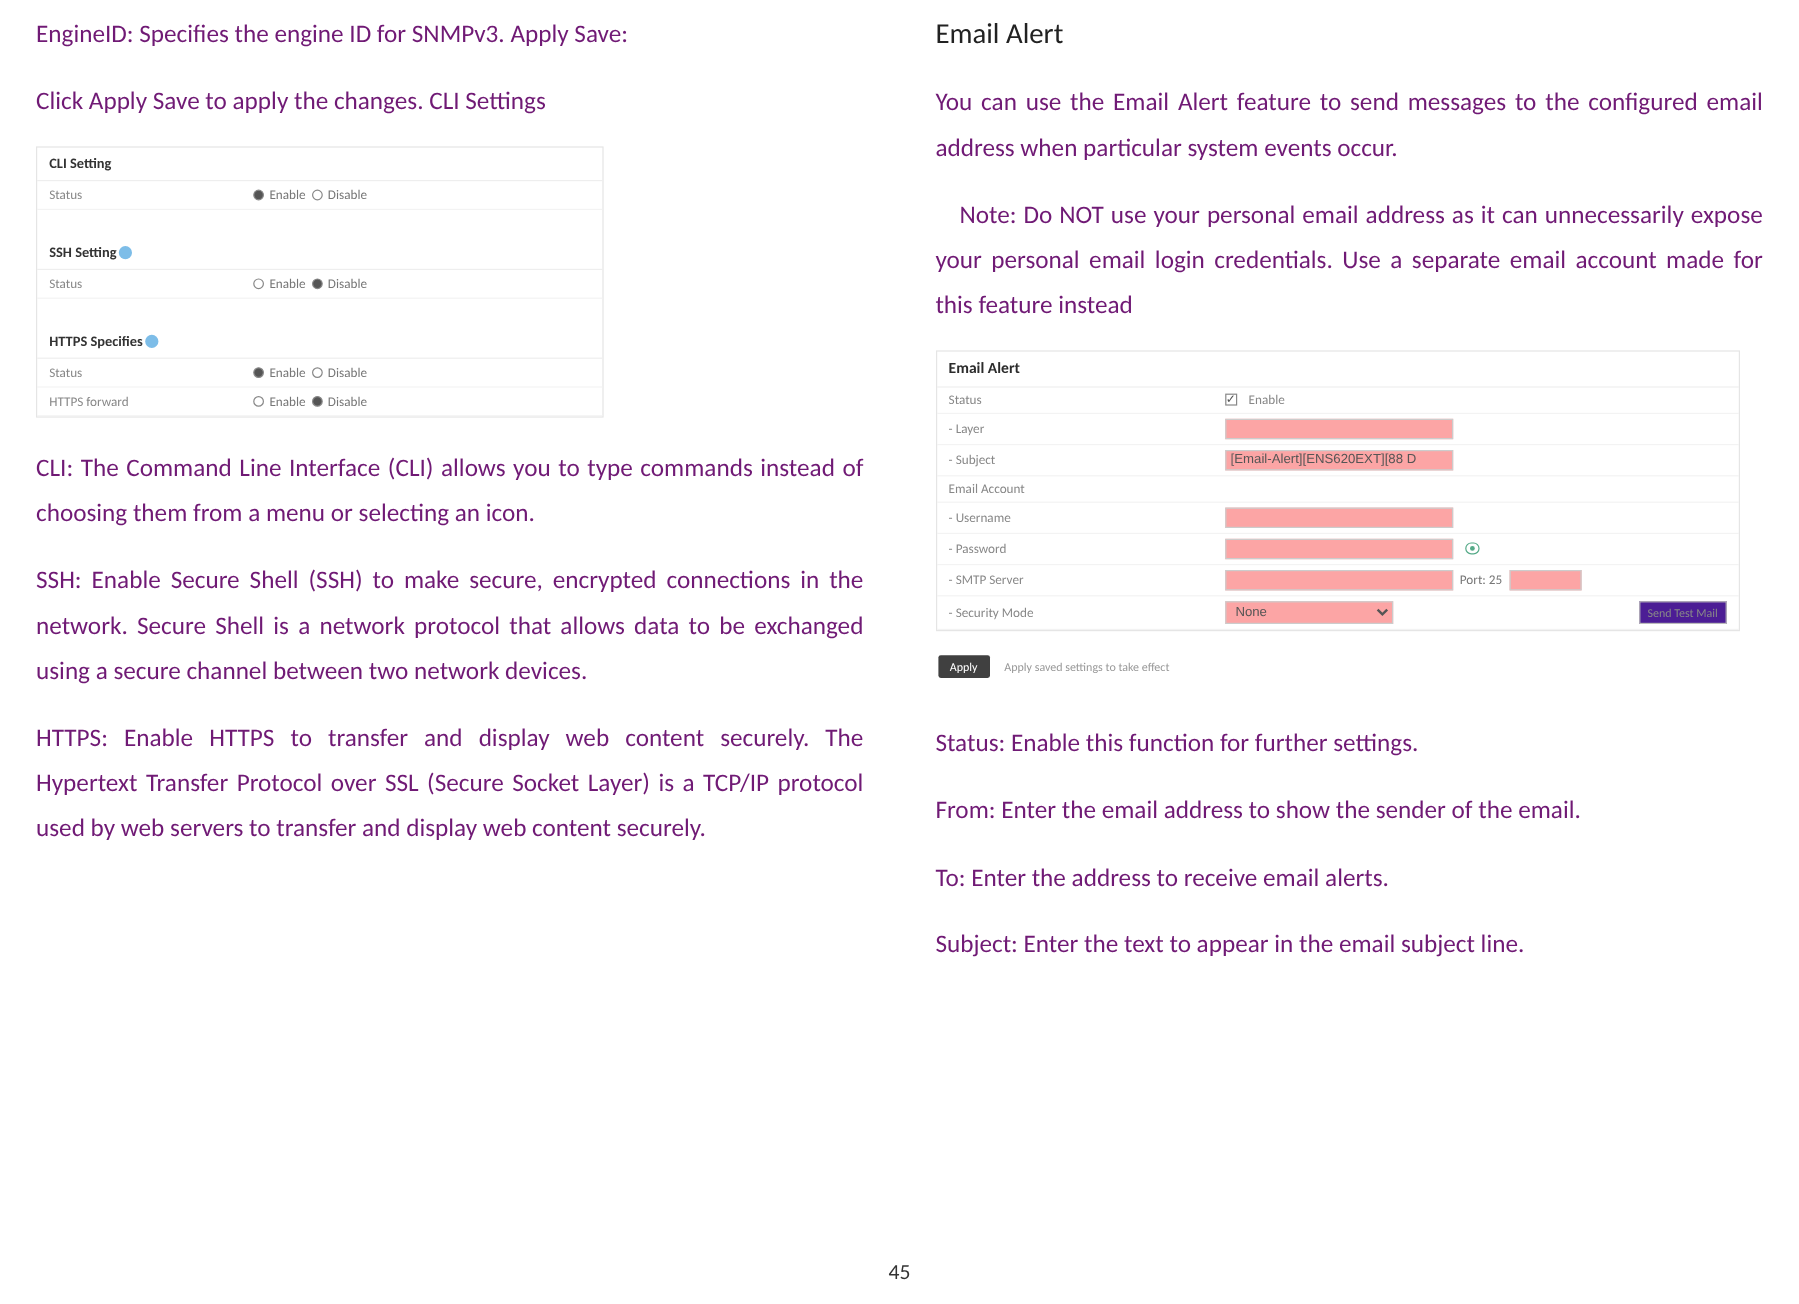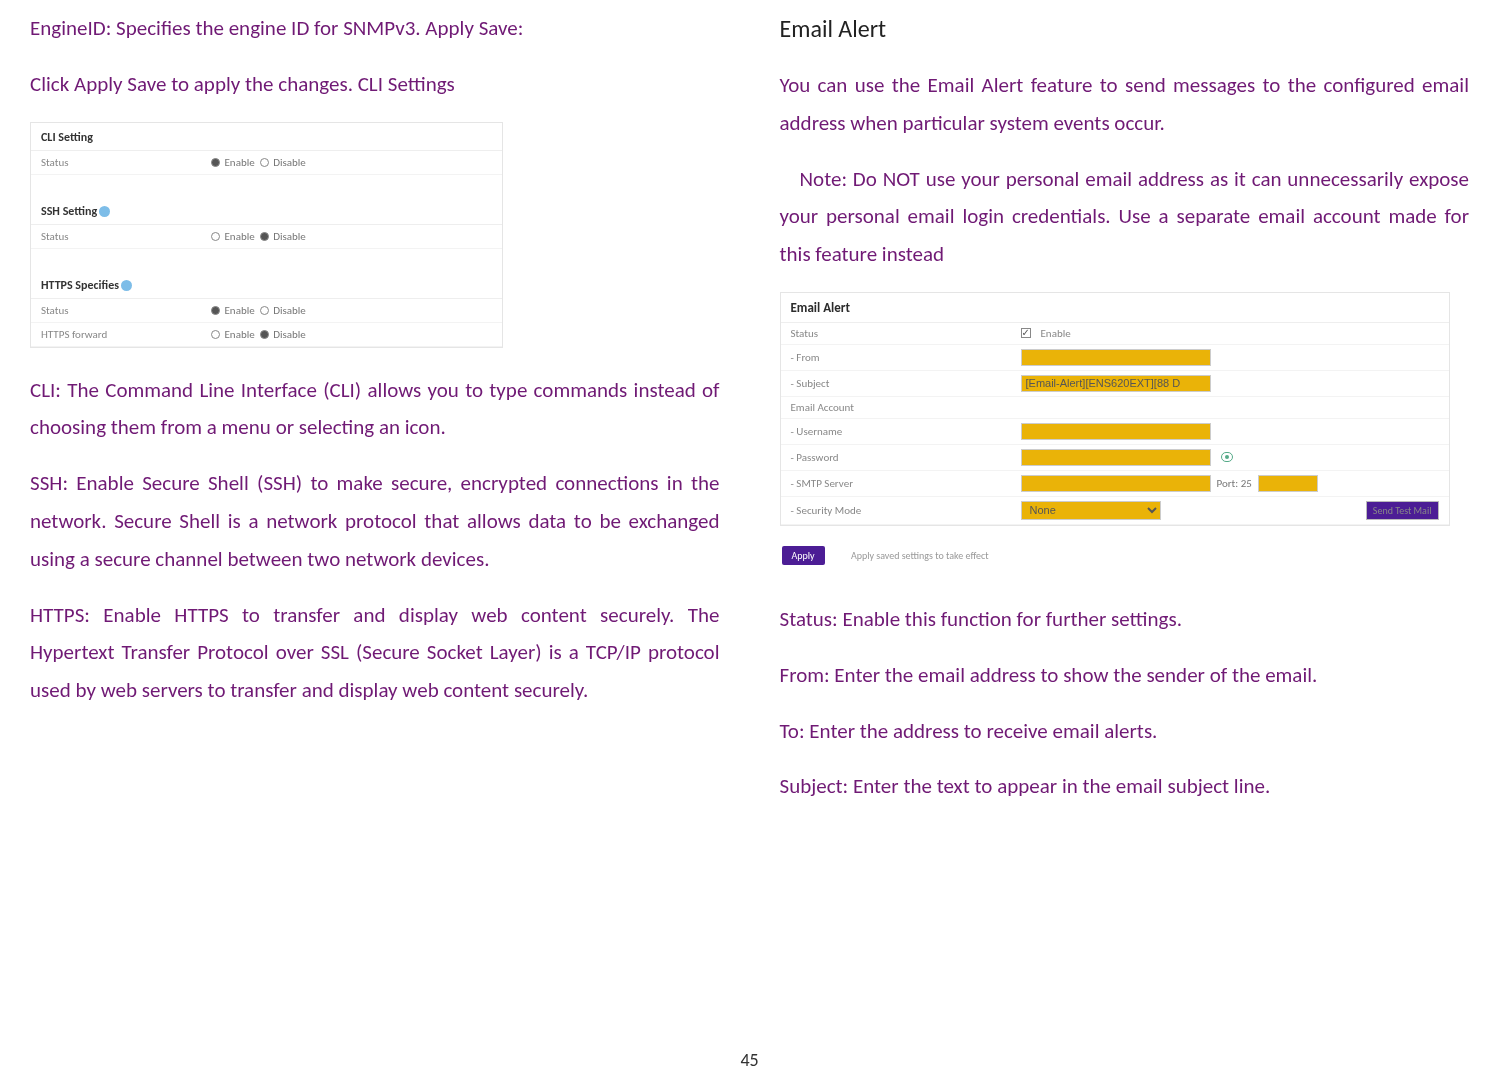--- a/index.html
+++ b/index.html
@@ -102,21 +102,21 @@
     flex:1;
     display:flex;
     gap:6px;
     align-items:center;
   }
   .email-row input[type=text], .email-row select {
     border:1px solid #ccc;
     font-size:11px;
     padding:1px 4px;
     height:17px;
-    background:#eab308;
+    background:#fca5a5;
     color:#555;
   }
   .email-row input.wide { width: 190px; }
   .email-row .portblock { font-size:11px;color:#777; }
   .email-row .chk { display:inline-block;width:10px;height:10px;border:1px solid #888;vertical-align:middle;margin-right:4px;position:relative;}
   .email-row .chk::after{content:"✓";position:absolute;top:-3px;left:0;font-size:10px;color:#555;}
   .email-row select { width:140px; height:19px;}
   .testmail {
     border:1px solid #bbb;
     background:#4c1d95;
@@ -125,26 +125,26 @@
     padding:2px 6px;
     margin-left:6px;
     cursor:default;
   }
   .eyeicon{display:inline-block;width:12px;height:10px;border:1px solid #5a8;border-radius:50%/60%;position:relative;margin-left:4px;}
   .eyeicon::after{content:"";position:absolute;top:2px;left:3px;width:4px;height:4px;background:#5a8;border-radius:50%;}
 
   .apply-block { margin: 8px 0 36px 2px; font-size:10px;color:#999;}
   .apply-btn {
     display:inline-block;
-    background:#4c1d95;
+    background:#404040;
     color:#fff;
     font-size:10px;
     padding:3px 10px;
     border-radius:2px;
-    margin-right:24px;
+    margin-right:10px;
   }
 
   .page-num {
     position:absolute;
     bottom:16px;
     left:0; right:0;
     text-align:center;
     font-size:18px;
     color:#333;
   }
@@ -215,21 +215,21 @@
 
       <div class="email-row">
         <div class="elbl">Status</div>
         <div class="efield">
           <span class="chk"></span>
           <span>Enable</span>
         </div>
       </div>
 
       <div class="email-row">
-        <div class="elbl">- From</div>
+        <div class="elbl">- Layer</div>
         <div class="efield">
             <input type="text" class="wide" style="">
           </div>
       </div>
 
 
       <div class="email-row">
         <div class="elbl">- Subject</div>
         <div class="efield">
             <input type="text" class="wide" value="[Email-Alert][ENS620EXT][88 D" style="">

